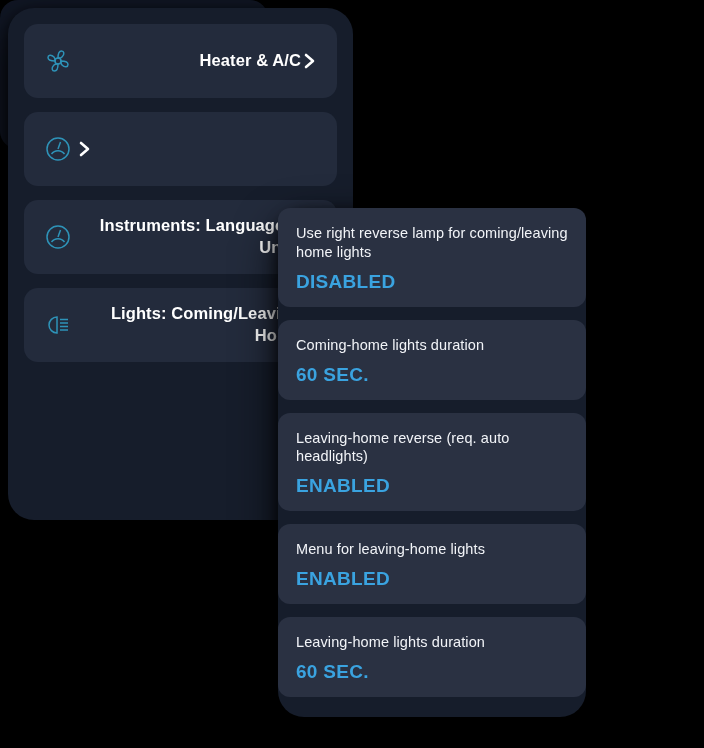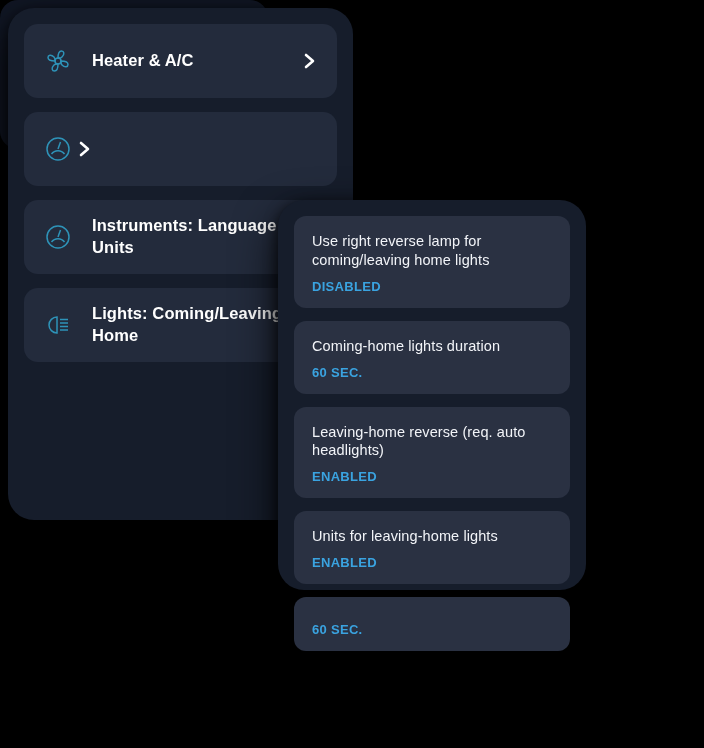--- a/index.html
+++ b/index.html
@@ -35,24 +35,23 @@
     top: 8px;
     width: 345px;
     height: 512px;
     padding: 16px;
     box-sizing: border-box;
     z-index: 1;
   }
 
   #settings-panel {
     left: 278px;
-    top: 200px;
+    top: 208px;
     width: 308px;
-    height: 390px;
-    padding: 16px;
+    height: 509px;
     box-sizing: border-box;
     z-index: 2;
   }
 
   #duration-dialog {
     left: 428px;
     top: 119px;
     width: 268px;
     height: 149px;
     background: #111725;
@@ -67,20 +66,21 @@
   .menu-row {
     position: relative;
     display: flex;
     align-items: center;
     background: #232b3c;
     border-radius: 14px;
     height: 74px;
     margin-bottom: 14px;
     padding: 0 18px 0 16px;
     box-sizing: border-box;
+    text-align: right;
   }
   .menu-row:last-child { margin-bottom: 0; }
 
   .menu-icon {
     flex: 0 0 auto;
     width: 36px;
     height: 36px;
     display: flex;
     align-items: center;
     justify-content: center;
@@ -122,21 +122,21 @@
     color: #f2f4f8;
     font-size: 14.5px;
     font-weight: normal;
     line-height: 1.3;
     letter-spacing: 0.1px;
   }
 
   .setting-value {
     margin-top: 9px;
     color: #3aa3e0;
-    font-size: 13px;
+    font-size: 19px;
     font-weight: bold;
     letter-spacing: 0.3px;
   }
 
   
   .dialog-title {
     color: #ffffff;
     font-size: 15px;
     font-weight: bold;
     letter-spacing: 0.1px;
@@ -299,25 +299,26 @@
       <div class="setting-title">Coming-home lights duration</div>
       <div class="setting-value">60 SEC.</div>
     </div>
 
     <div class="setting-card">
       <div class="setting-title">Leaving-home reverse (req. auto headlights)</div>
       <div class="setting-value">ENABLED</div>
     </div>
 
     <div class="setting-card">
-      <div class="setting-title">Units for leaving-home lights</div>
+      <div class="setting-title">Menu for leaving-home lights</div>
       <div class="setting-value">ENABLED</div>
     </div>
 
     <div class="setting-card">
+      <div class="setting-title">Leaving-home lights duration</div>
       <div class="setting-value">60 SEC.</div>
     </div>
 
   </div>
 
   <div id="duration-dialog">
     <div class="dialog-title">Coming-home lights duration</div>
 
     <div class="stepper">
       <button class="step-btn">

